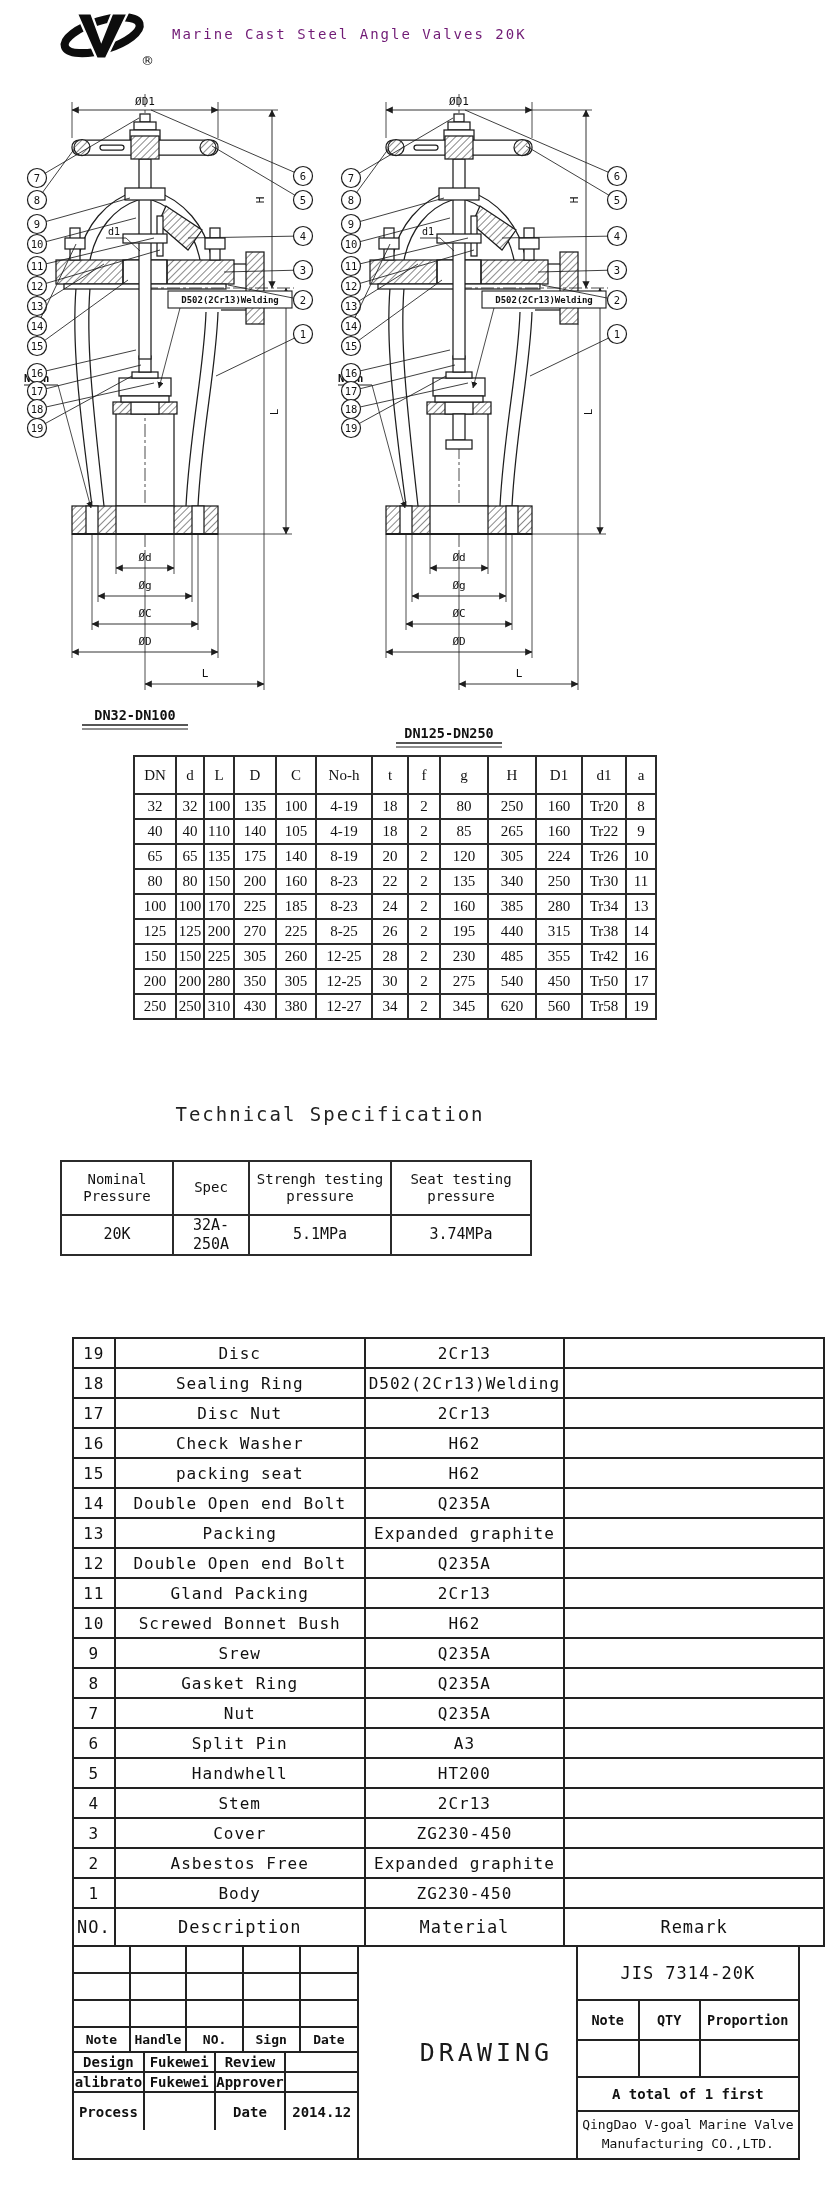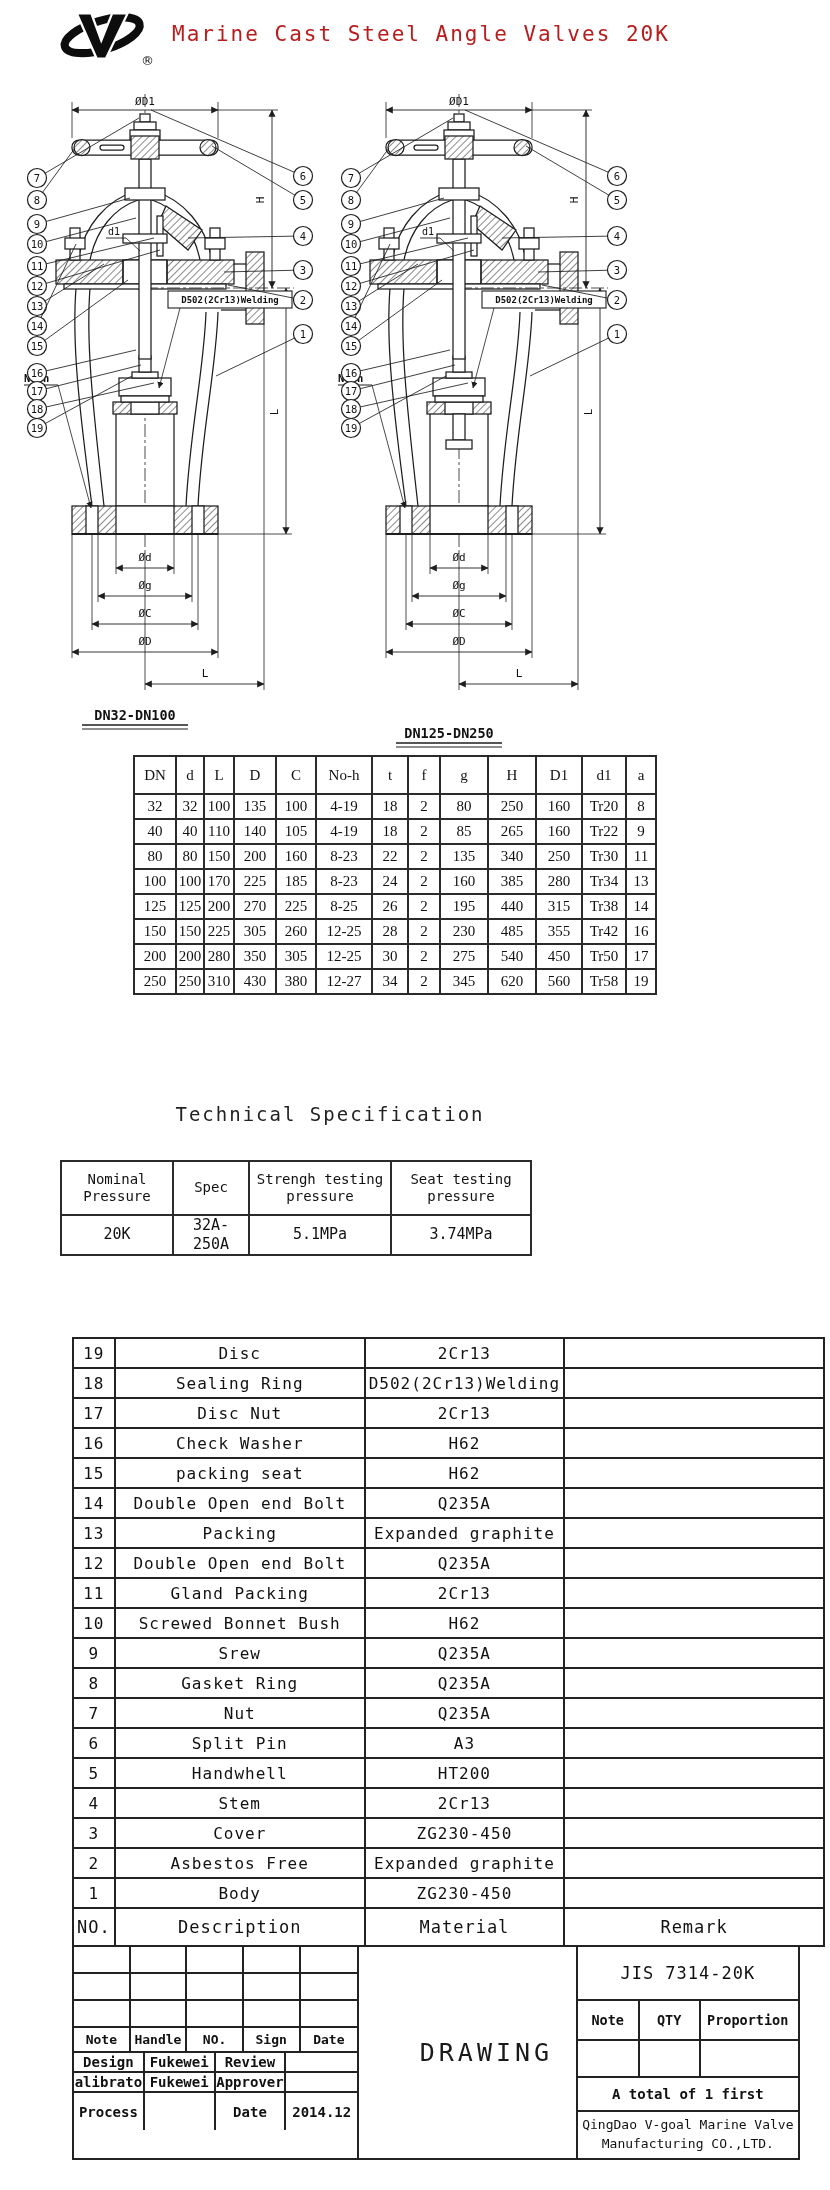--- a/index.html
+++ b/index.html
@@ -3,21 +3,21 @@
 <meta charset="utf-8">
 <style>
   * { margin:0; padding:0; box-sizing:border-box; }
   body { background:#e8e8e8; font-family:"DejaVu Sans Mono", monospace; }
   .page { position:relative; width:830px; height:2190px; background:#ffffff; color:#111; margin:0 auto; overflow:hidden; }
 
   
   .hdr { position:absolute; top:8px; left:58px; display:flex; align-items:center; gap:22px; }
   .logo-wrap { position:relative; width:92px; height:58px; }
   .reg-mark { position:absolute; right:-4px; bottom:-2px; font-size:13px; font-family:"DejaVu Sans", sans-serif; }
-  .hdr-title { font-size:21px; letter-spacing:2px; color:#b91c1c; padding-bottom:6px; }
+  .hdr-title { font-size:14px; letter-spacing:2px; color:#701a75; padding-bottom:6px; }
 
   
   .figs { position:absolute; top:88px; left:20px; display:flex; gap:14px; }
   svg text { font-family:"DejaVu Sans Mono", monospace; }
 
   
   table { border-collapse:collapse; }
   .dimtab { position:absolute; top:755px; left:133px; font-family:"Liberation Serif", serif; font-size:15px; }
   .dimtab th, .dimtab td { border:2px solid #2b2b2b; text-align:center; font-weight:normal; padding:0; }
   .dimtab thead th { height:38px; }
@@ -458,20 +458,35 @@
           <td>4-19</td>
           <td>18</td>
           <td>2</td>
           <td>85</td>
           <td>265</td>
           <td>160</td>
           <td>Tr22</td>
           <td>9</td>
         </tr>
         <tr>
+          <td>65</td>
+          <td>65</td>
+          <td>135</td>
+          <td>175</td>
+          <td>140</td>
+          <td>8-19</td>
+          <td>20</td>
+          <td>2</td>
+          <td>120</td>
+          <td>305</td>
+          <td>224</td>
+          <td>Tr26</td>
+          <td>10</td>
+        </tr>
+        <tr>
           <td>80</td>
           <td>80</td>
           <td>150</td>
           <td>200</td>
           <td>160</td>
           <td>8-23</td>
           <td>22</td>
           <td>2</td>
           <td>135</td>
           <td>340</td>

